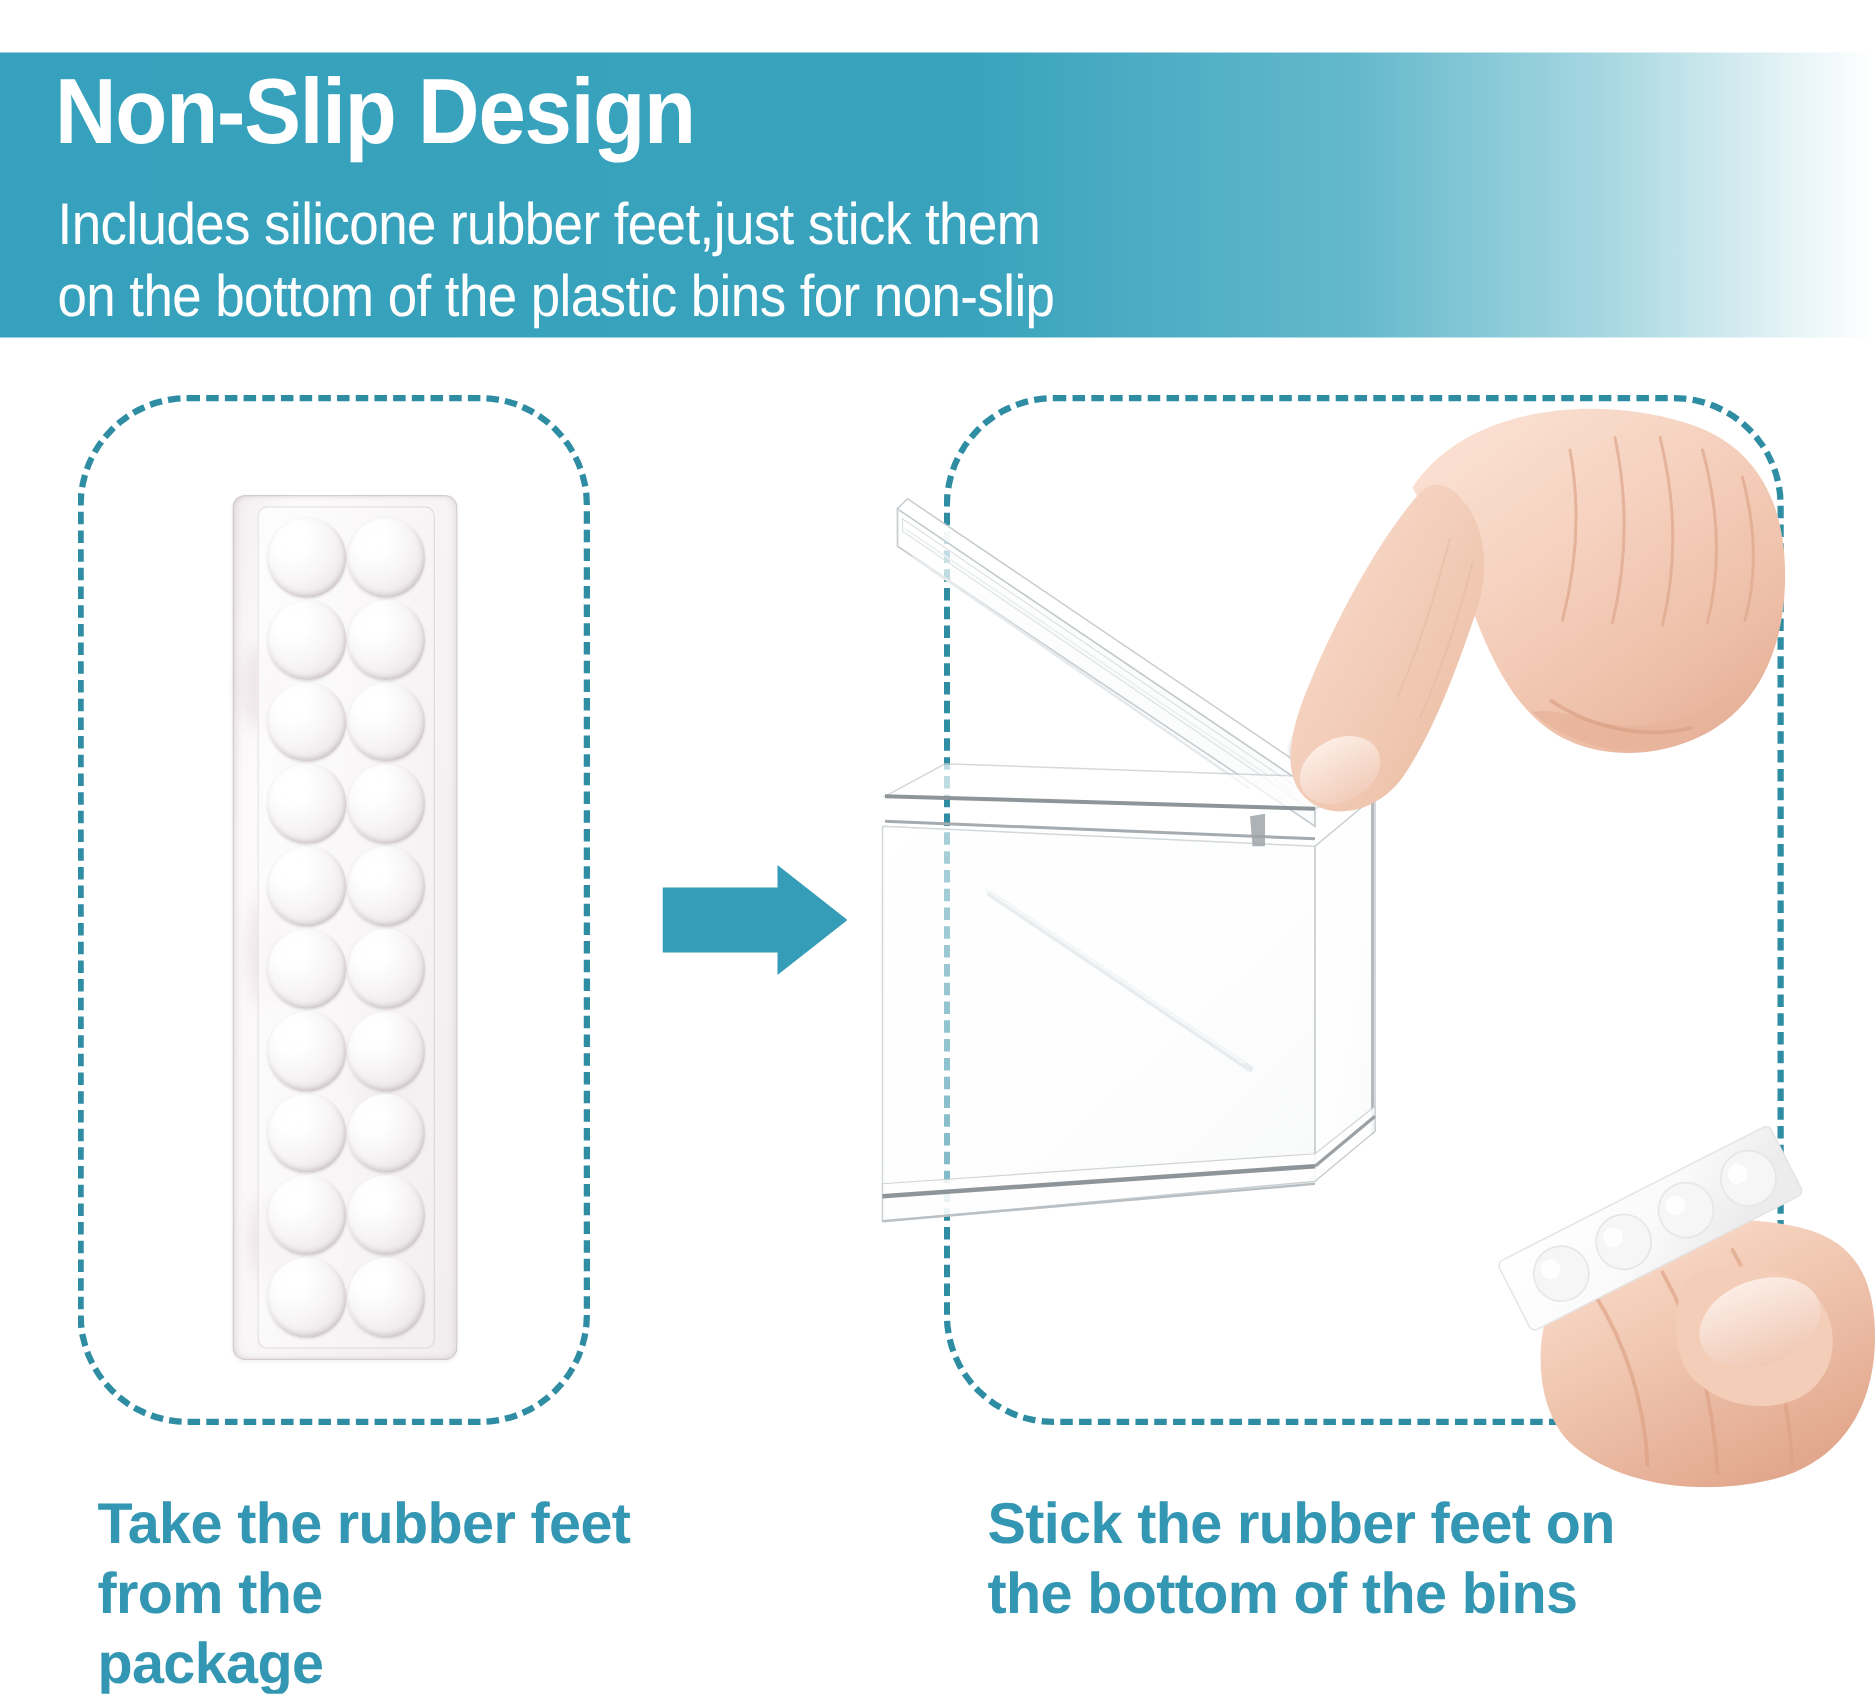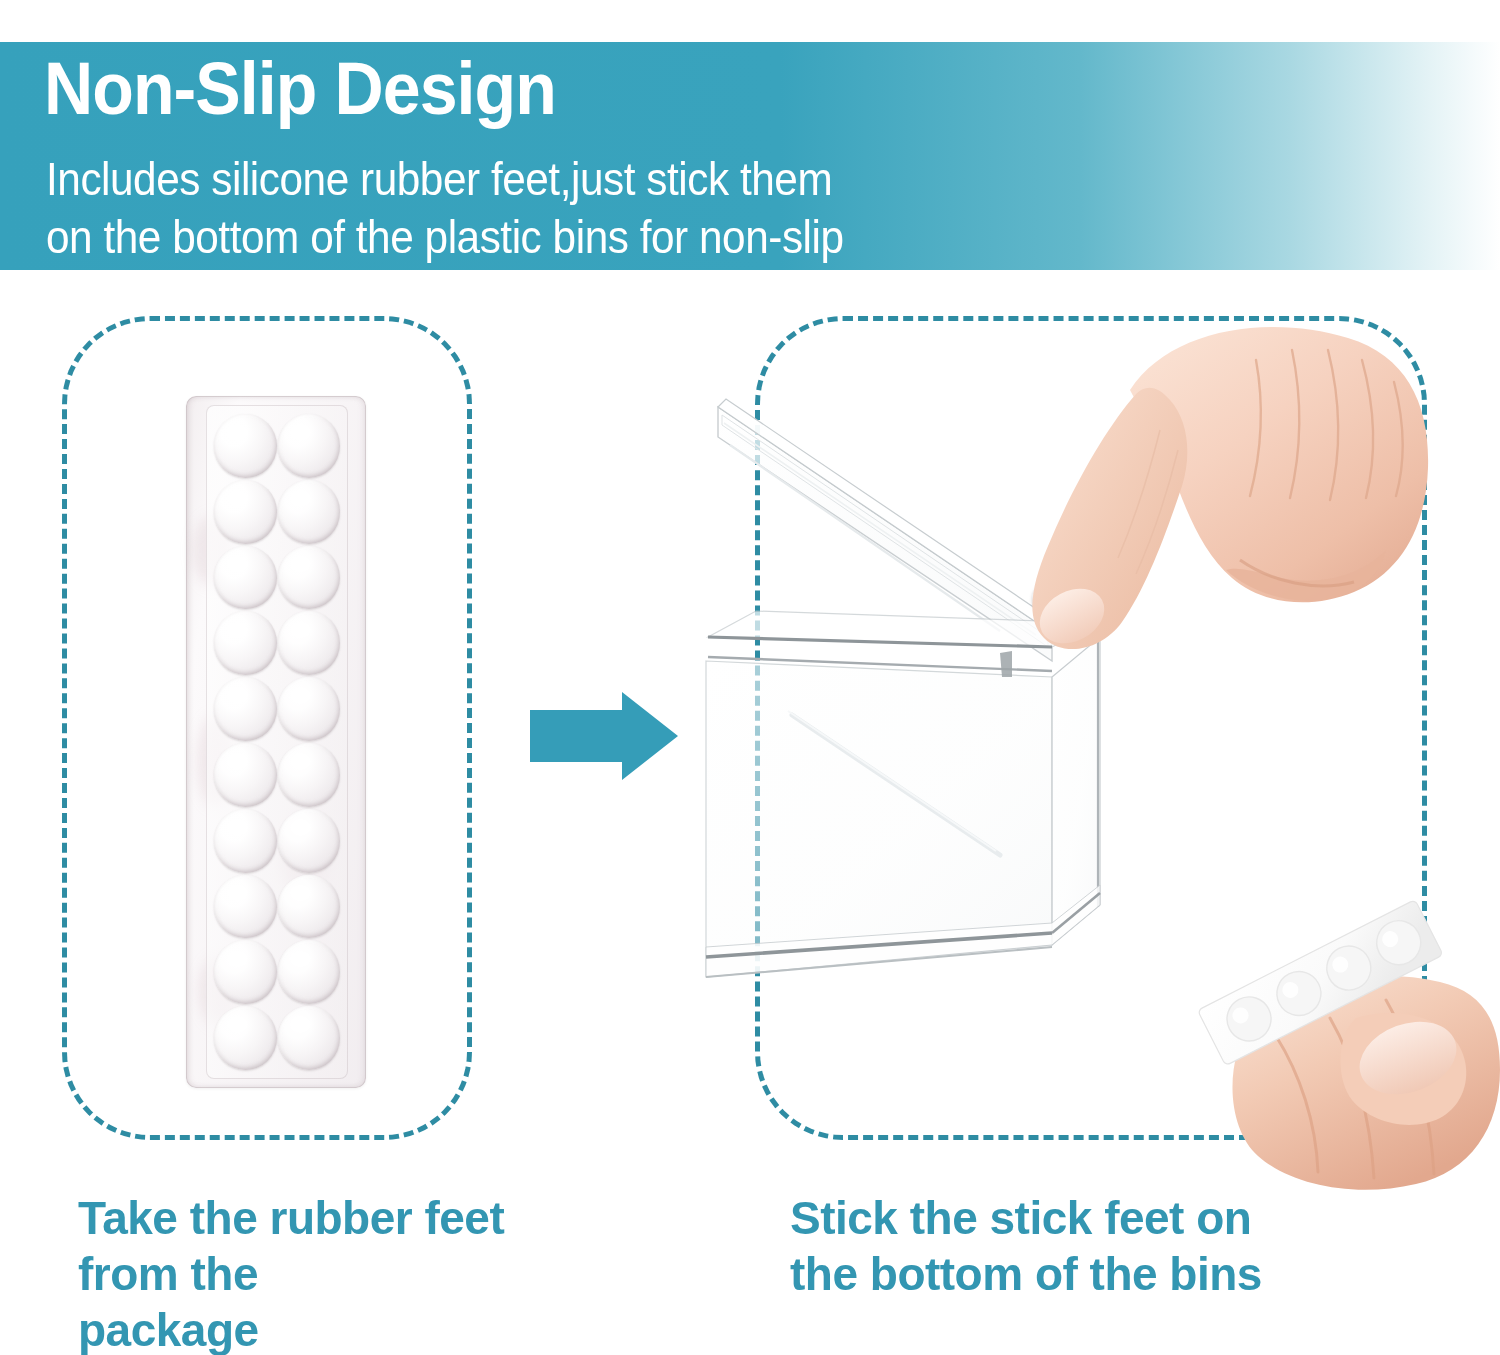--- a/index.html
+++ b/index.html
@@ -389,14 +389,14 @@
       <circle cx="148" cy="120" r="8" fill="#ffffff" opacity="0.9"></circle>
       <circle cx="204" cy="120" r="8" fill="#ffffff" opacity="0.9"></circle>
       <circle cx="260" cy="120" r="8" fill="#ffffff" opacity="0.9"></circle>
     </g>
   </svg>
 </div>
 
 <div id="caption-left" class="caption">Take the rubber feet from the
 package</div>
 
-<div id="caption-right" class="caption">Stick the stick feet on
+<div id="caption-right" class="caption">Stick the rubber feet on
 the bottom of the bins</div>
 
 </body></html>

